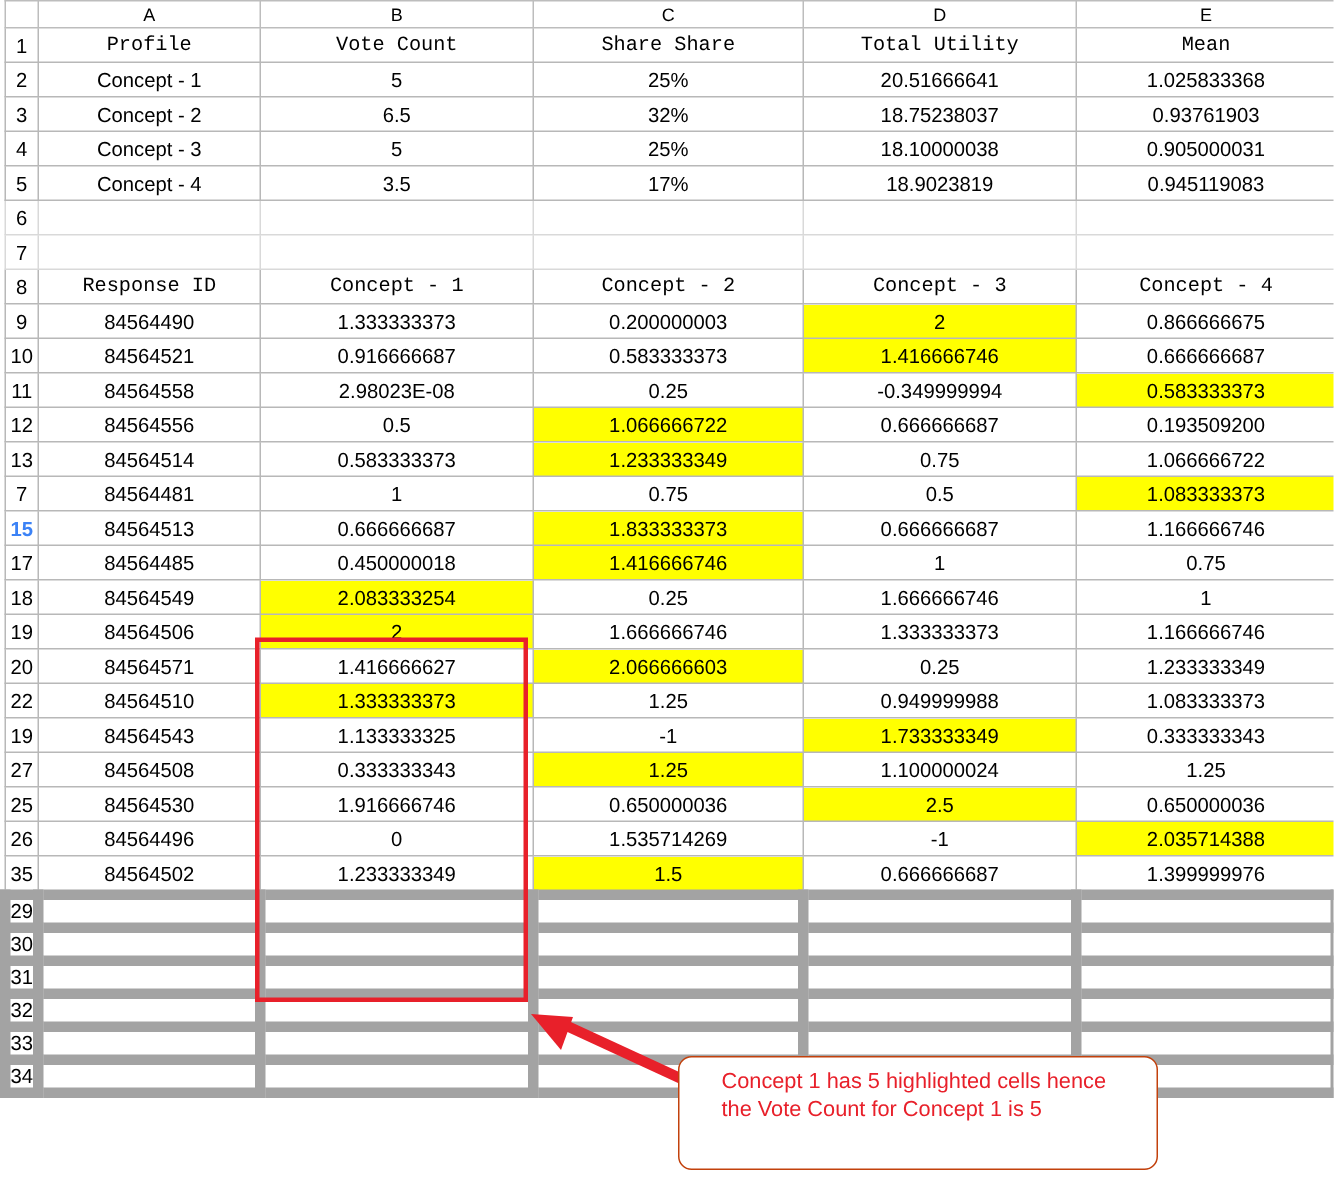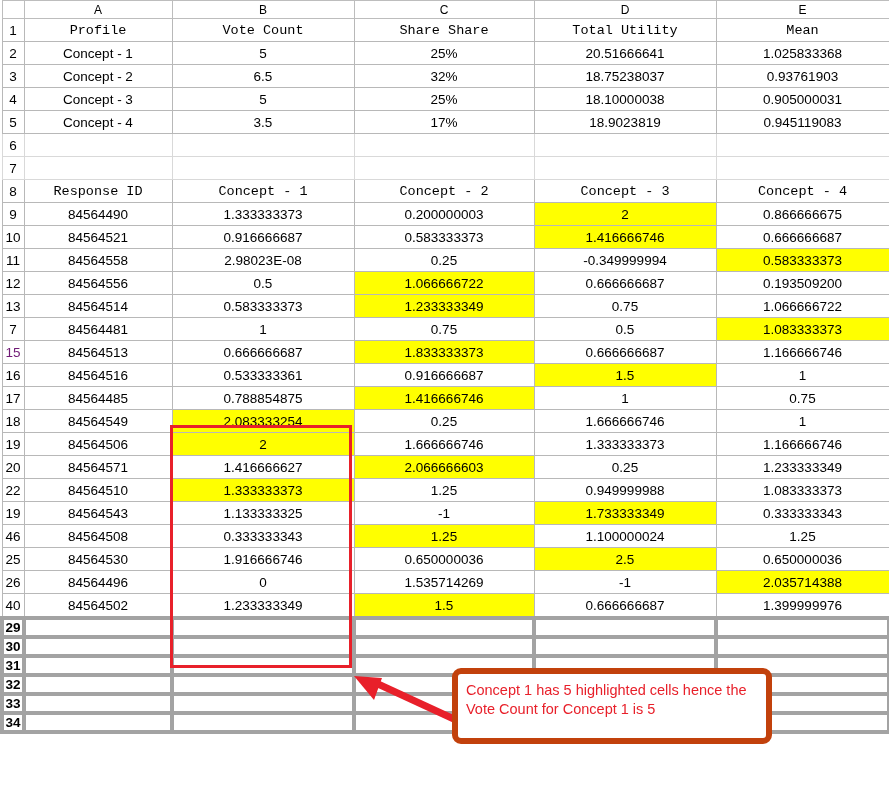--- a/index.html
+++ b/index.html
@@ -42,21 +42,21 @@
     text-align:center;
   }
   td.rowhead{
     background:#ffffff;
     border:1px solid #bdbdbd;
     font-size:11.5px;
     text-align:center;
     color:#000;
     width:22px;
   }
-  td.rowhead.sel{ color:#701a75; font-weight:normal;}
+  td.rowhead.sel{ color:#3b82f6; font-weight:bold;}
   
   col.c0{width:22px;}
   col.c1{width:148px;}
   col.c2{width:182px;}
   col.c3{width:180px;}
   col.c4{width:182px;}
   col.c5{width:173px;}
 
   .bold{font-weight:bold;font-size:15px;font-family:Liberation Mono, monospace;}
   .hl{background:#ffff00 !important;}
@@ -69,43 +69,43 @@
     left:170px;
     top:425px;
     width:182px;
     height:243px;
     box-sizing:border-box;
   }
   
   #callout{
     position:absolute;
     left:452px;
-    top:668px;
+    top:704px;
     width:320px;
     height:76px;
-    border:6px solid #c2410c;
+    border:1px solid #c2410c;
     border-radius:9px;
     background:#ffffff;
     box-sizing:border-box;
     color:#e8202a;
     font-size:14.5px;
     line-height:19px;
-    padding:7px 10px 0 8px;
+    padding:7px 10px 0 28px;
     font-family:"Liberation Sans", sans-serif;
   }
   #arrow{
     position:absolute;
     left:352px;
     top:672px;
     width:110px;
     height:60px;
     pointer-events:none;
   }
   tr.blank td{border:1px solid #d9d9d9;background:#fff;}
-  tr.tail td{border:4px solid #a3a3a3;height:15px;font-weight:bold;}
+  tr.tail td{border:7px solid #a3a3a3;height:15px;}
 </style>
 </head>
 <body>
 
 <div id="sheet">
   <table class="grid">
     <colgroup>
       <col class="c0">
         <col class="c1">
         <col class="c2">
@@ -236,31 +236,23 @@
         </tr>
         <tr>
           <td class="rowhead sel">15</td>
           <td class="">84564513</td>
           <td class="">0.666666687</td>
           <td class="hl">1.833333373</td>
           <td class="">0.666666687</td>
           <td class="">1.166666746</td>
         </tr>
         <tr>
-          <td class="rowhead">16</td>
-          <td class="">84564516</td>
-          <td class="">0.533333361</td>
-          <td class="">0.916666687</td>
-          <td class="hl">1.5</td>
-          <td class="">1</td>
-        </tr>
-        <tr>
           <td class="rowhead">17</td>
           <td class="">84564485</td>
-          <td class="">0.788854875</td>
+          <td class="">0.450000018</td>
           <td class="hl">1.416666746</td>
           <td class="">1</td>
           <td class="">0.75</td>
         </tr>
         <tr>
           <td class="rowhead">18</td>
           <td class="">84564549</td>
           <td class="hl">2.083333254</td>
           <td class="">0.25</td>
           <td class="">1.666666746</td>
@@ -292,21 +284,21 @@
         </tr>
         <tr>
           <td class="rowhead">19</td>
           <td class="">84564543</td>
           <td class="">1.133333325</td>
           <td class="">-1</td>
           <td class="hl">1.733333349</td>
           <td class="">0.333333343</td>
         </tr>
         <tr>
-          <td class="rowhead">46</td>
+          <td class="rowhead">27</td>
           <td class="">84564508</td>
           <td class="">0.333333343</td>
           <td class="hl">1.25</td>
           <td class="">1.100000024</td>
           <td class="">1.25</td>
         </tr>
         <tr>
           <td class="rowhead">25</td>
           <td class="">84564530</td>
           <td class="">1.916666746</td>
@@ -316,21 +308,21 @@
         </tr>
         <tr>
           <td class="rowhead">26</td>
           <td class="">84564496</td>
           <td class="">0</td>
           <td class="">1.535714269</td>
           <td class="">-1</td>
           <td class="hl">2.035714388</td>
         </tr>
         <tr>
-          <td class="rowhead">40</td>
+          <td class="rowhead">35</td>
           <td class="">84564502</td>
           <td class="">1.233333349</td>
           <td class="hl">1.5</td>
           <td class="">0.666666687</td>
           <td class="">1.399999976</td>
         </tr>
         <tr class="tail">
           <td class="rowhead">29</td>
           <td></td>
           <td></td>

